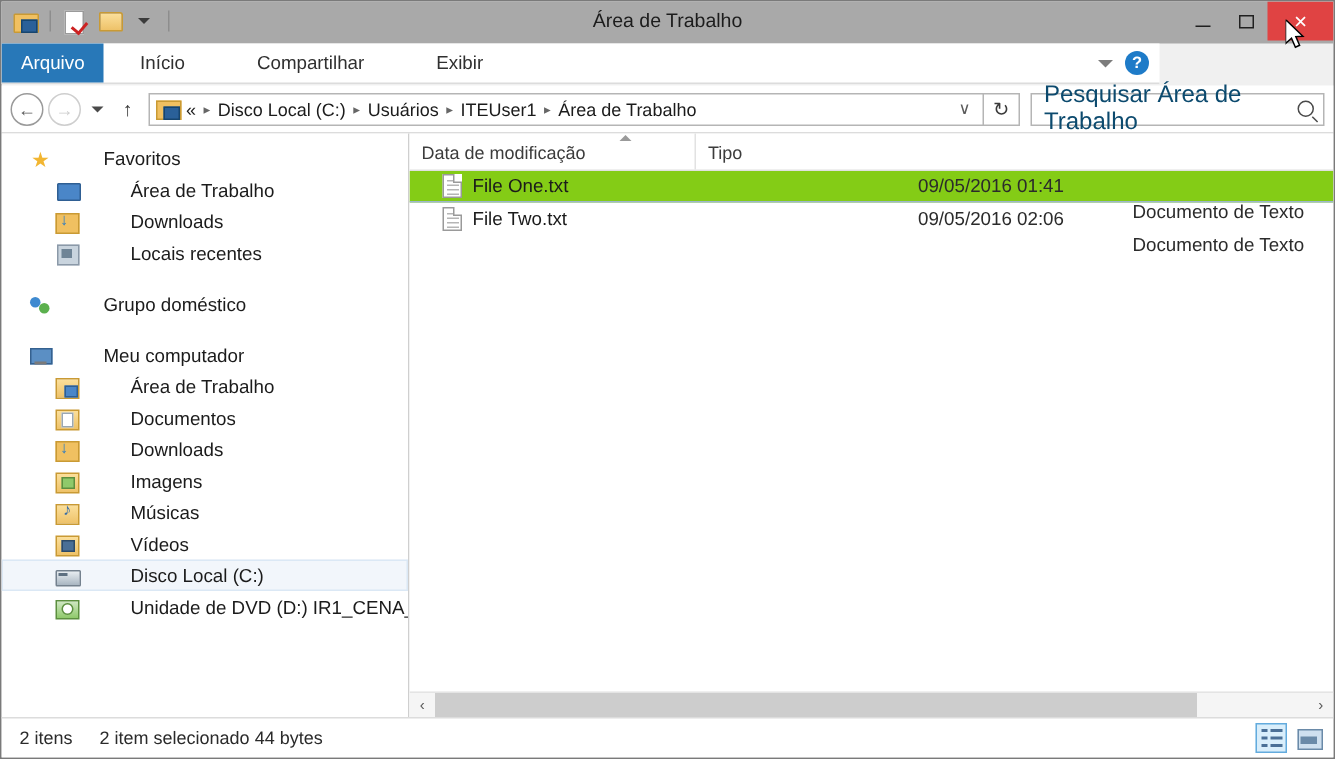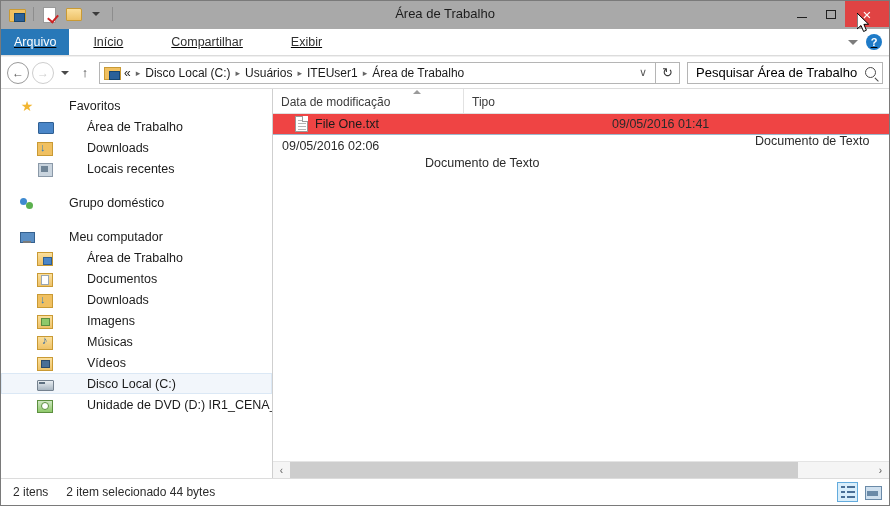--- a/index.html
+++ b/index.html
@@ -96,24 +96,24 @@
     color: #202020;
   }
   .wc-close { width: 44px; background: #e04343; color: #ffffff; }
   .wc .bar-min { width: 10px; height: 1px; background: #202020; margin-top: 6px; }
   .wc .box-max { width: 10px; height: 9px; border: 1px solid #202020; }
   .wc-close .x { font-size: 15px; line-height: 1; }
 
   
   #ribbon {
     position: absolute; top: 28px; left: 0;
-    width: 888px; height: 27px;
+    width: 772px; height: 27px;
     background: #ffffff;
     border-bottom: 1px solid #dcdcdc;
-    display: flex; align-items: stretch; text-decoration: underline;
+    display: flex; align-items: stretch;
   }
   .tab {
     display: flex; align-items: center;
     padding: 0 24px; font-size: 12.5px; color: #303030;
   }
   .tab.file { background: #2878b8; color: #ffffff; padding: 0 13px; }
   #ribbon-right {
     margin-left: auto; display: flex; align-items: center;
     gap: 8px; padding-right: 7px;
   }
@@ -191,21 +191,21 @@
     border: 1px solid #b5b5b5; border-left: none;
     background: #fff; color: #3a3a3a; font-size: 13px;
     display: flex; align-items: center; justify-content: center;
   }
   #searchbox {
     width: 196px; height: 22px; margin-left: 7px;
     border: 1px solid #b5b5b5; background: #fff;
     display: flex; align-items: center;
     padding: 0 6px 0 8px;
   }
-  #searchbox .ph { flex: 1; color: #000000; font-size: 13px; }
+  #searchbox .ph { flex: 1; color: #0c4a6e; font-size: 16px; }
   .mag {
     width: 11px; height: 11px; border: 1.4px solid #4a4a4a;
     border-radius: 50%; position: relative;
   }
   .mag::after {
     content: ""; position: absolute; right: -4px; bottom: -3px;
     width: 5px; height: 1.4px; background: #4a4a4a;
     transform: rotate(45deg);
   }
 
@@ -355,21 +355,21 @@
     position: absolute; left: 140px; top: 1px;
     width: 0; height: 0;
     border-left: 4px solid transparent; border-right: 4px solid transparent;
     border-bottom: 4px solid #9a9a9a;
   }
   .filerow {
     height: 21px; display: flex; align-items: center;
     font-size: 12.5px; color: #1b1b1b;
   }
   .filerow.sel {
-    background: #ef4444; border-bottom: 1px solid #9db8cc;
+    background: #84cc16; border-bottom: 1px solid #9db8cc;
     height: 21px;
   }
   .fcell-name { width: 330px; display: flex; align-items: center; padding-left: 22px; }
   .fcell-date { width: 143px; padding-left: 9px; color: #2b2b2b; }
   .fcell-type { flex: 1; padding-left: 9px; color: #2b2b2b; margin-top: 34px; }
   .txtdoc {
     width: 13px; height: 16px; margin-right: 7px; flex: none;
     position: relative;
     background: #ffffff; border: 1px solid #9a9a9a;
   }
@@ -626,20 +626,24 @@
       <div class="filerow sel">
         <div class="fcell-name">
           <span class="txtdoc"></span>
           <span>File One.txt</span>
         </div>
         <div class="fcell-date">09/05/2016 01:41</div>
         <div class="fcell-type">Documento de Texto</div>
       </div>
 
       <div class="filerow">
+        <div class="fcell-name">
+          <span class="txtdoc"></span>
+          <span>File Two.txt</span>
+        </div>
         <div class="fcell-date">09/05/2016 02:06</div>
         <div class="fcell-type">Documento de Texto</div>
       </div>
 
       <div id="hscroll">
         <div class="sb-arrow">‹</div>
         <div id="hthumb"></div>
         <div class="track"></div>
         <div class="sb-arrow">›</div>
       </div>

